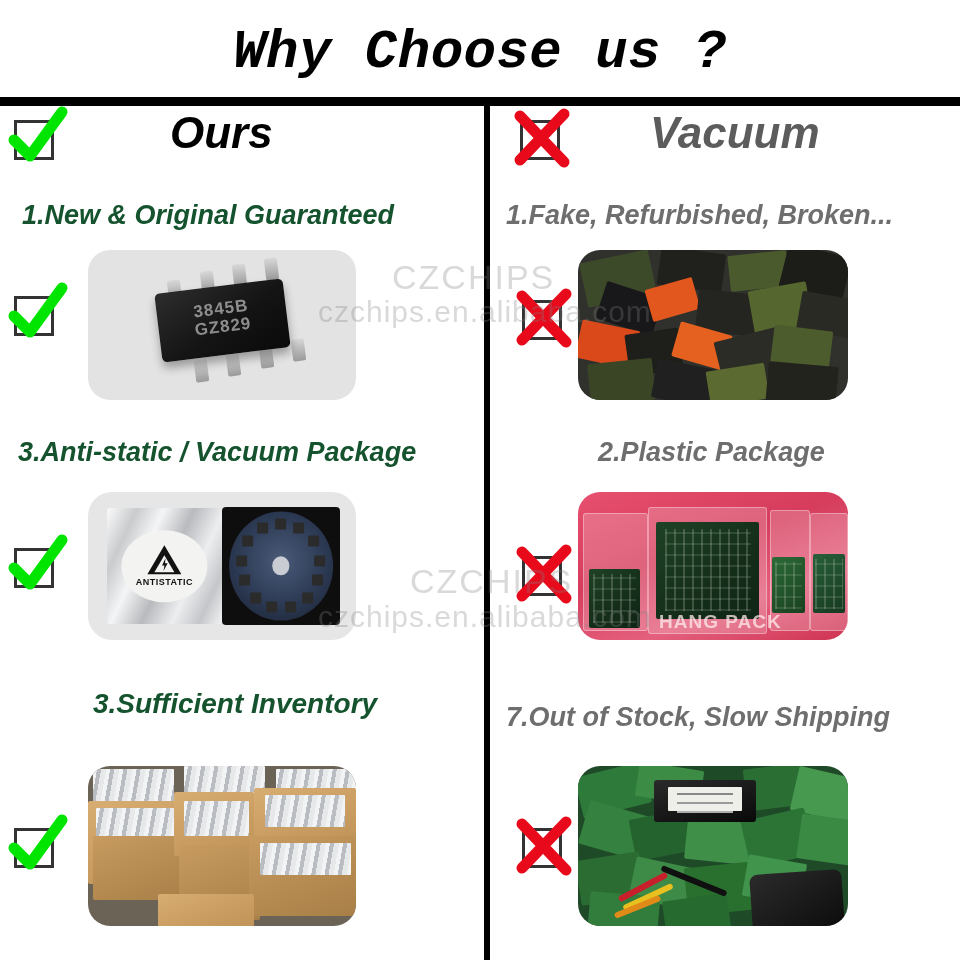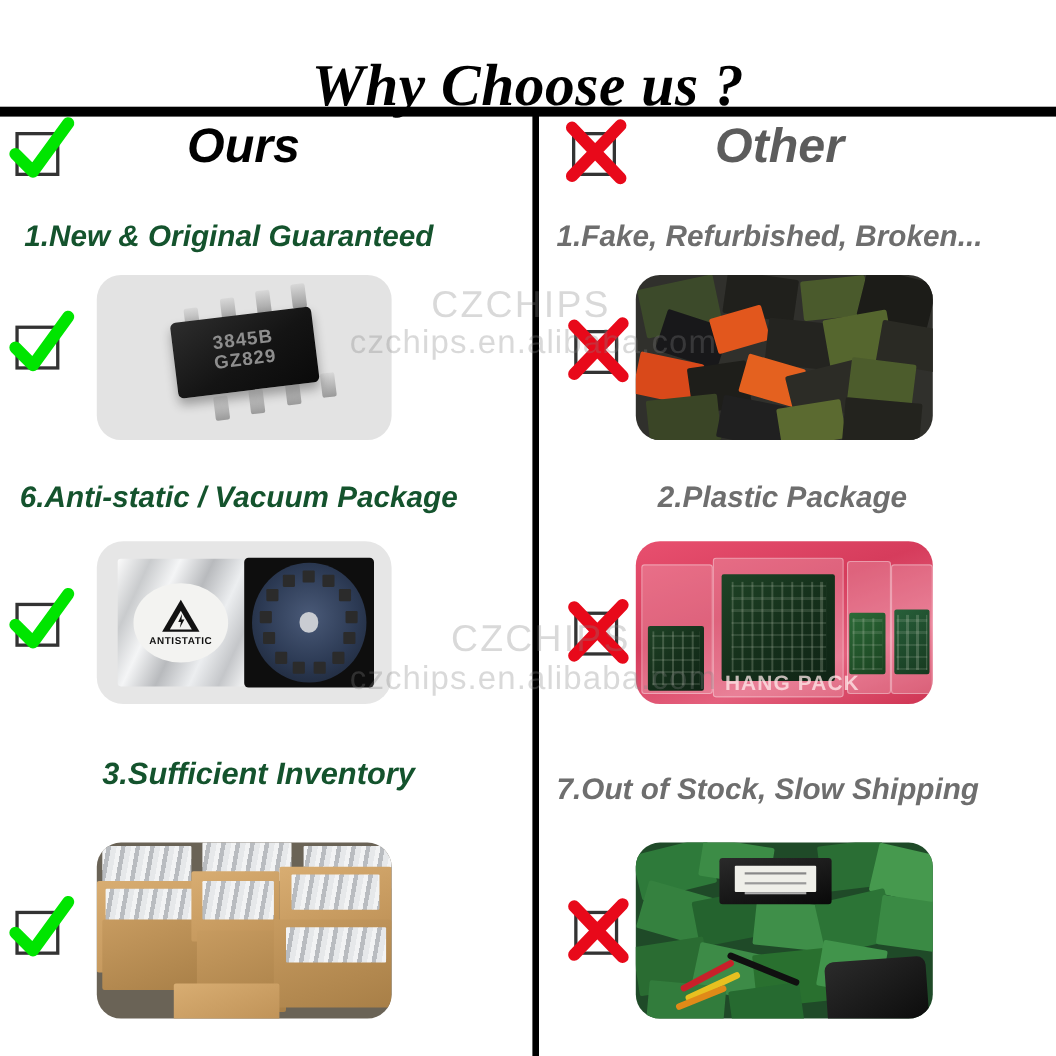--- a/index.html
+++ b/index.html
@@ -22,23 +22,22 @@
   
   .main-title {
     position: absolute;
     top: 22px; left: 0; width: 960px;
     text-align: center;
     font-size: 54px;
     font-weight: 700;
     font-style: italic;
     letter-spacing: 0.5px;
     color: #000000;
-    font-family: Liberation Serif, serif;
+    font-family: Liberation Mono, monospace;
     white-space: nowrap;
-    margin-top: 24px;
   }
 
   
   .hrule {
     position: absolute;
     left: 0; top: 97px;
     width: 960px; height: 9px;
     background: #000000;
   }
   .vrule {
@@ -318,21 +317,21 @@
 <body>
 
 <div class="page">
 
   <div class="main-title">Why Choose us ?</div>
 
   <div class="hrule"></div>
   <div class="vrule"></div>
 
   <div class="col-head ours">Ours</div>
-  <div class="col-head other">Other</div>
+  <div class="col-head other">Vacuum</div>
 
   <div class="mark" style="left:8px; top:112px;">
     <div class="box"></div>
     <svg viewBox="0 0 64 64">
       <path d="M10 34 L26 50 L58 6" fill="none" stroke="#00e500" stroke-width="11" stroke-linecap="round" stroke-linejoin="round"></path>
     </svg>
   </div>
   <div class="mark" style="left:514px; top:112px;">
     <div class="box"></div>
     <svg viewBox="0 0 64 64">
@@ -392,21 +391,21 @@
       <div class="scrap-bit" style="left:4%;  top:74%; width:24%; height:28%; background:#3a4526; transform:rotate(-6deg);"></div>
       <div class="scrap-bit" style="left:28%; top:76%; width:22%; height:26%; background:#202020; transform:rotate(11deg);"></div>
       <div class="scrap-bit" style="left:48%; top:78%; width:22%; height:24%; background:#5b6a30; transform:rotate(-9deg);"></div>
       <div class="scrap-bit" style="left:70%; top:76%; width:26%; height:28%; background:#23231e; transform:rotate(5deg);"></div>
     </div>
   </div>
 
   <div class="wm wm-big" style="left:392px; top:258px;">CZCHIPS</div>
   <div class="wm wm-url" style="left:318px; top:295px;">czchips.en.alibaba.com</div>
 
-  <div class="item-title left" style="left:18px; top:437px; width:460px; font-size:27px;">6.Anti-static / Vacuum Package</div>
+  <div class="item-title left" style="left:18px; top:437px; width:460px; font-size:27px;">3.Anti-static / Vacuum Package</div>
   <div class="item-title right" style="left:598px; top:437px; width:360px; font-size:27px;">2.Plastic Package</div>
 
   <div class="mark" style="left:8px; top:540px;">
     <div class="box"></div>
     <svg viewBox="0 0 64 64">
       <path d="M10 34 L26 50 L58 6" fill="none" stroke="#00e500" stroke-width="11" stroke-linecap="round" stroke-linejoin="round"></path>
     </svg>
   </div>
   <div class="mark" style="left:516px; top:548px;">
     <div class="box"></div>

